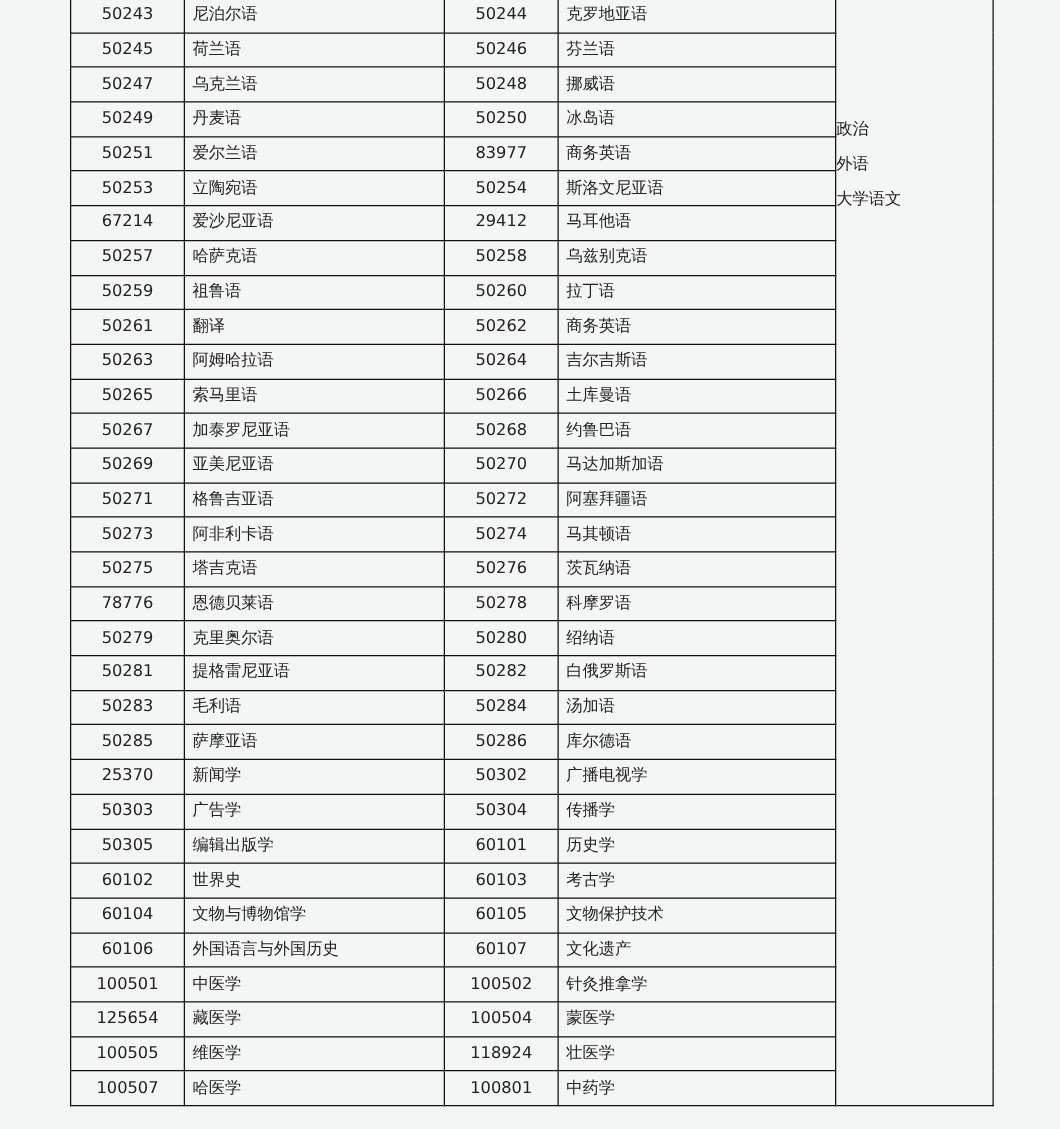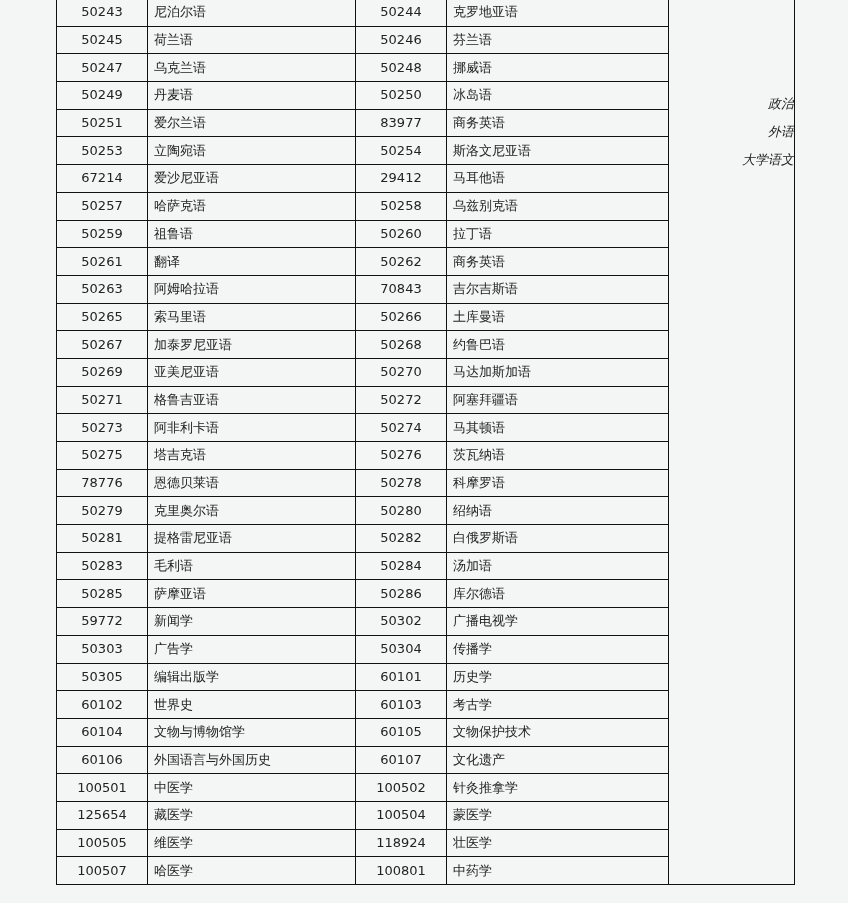--- a/index.html
+++ b/index.html
@@ -31,25 +31,24 @@
       height: 26.7px;
       padding: 0;
       line-height: 16px;
       white-space: nowrap;
       overflow: hidden;
       vertical-align: middle;
     }
     td.code { text-align: center; }
     td.name { text-align: left; padding-left: 6px !important; }
     td.exam {
-      text-align: right;
+      text-align: left;
       vertical-align: top !important;
       padding-top: 91px !important;
       line-height: 27.8px !important;
-      font-style: italic;
     }
     td.exam span { display: block; }
     col.c1 { width: 91px; }
     col.c2 { width: 208px; }
     col.c3 { width: 91px; }
     col.c4 { width: 222px; }
     col.c5 { width: 126px; }
     td.last-col { border-right: 1.4px solid #111; }
   </style>
 </head>
@@ -126,21 +125,21 @@
         </tr>
         <tr>
           <td class="code">50261</td>
           <td class="name">翻译</td>
           <td class="code">50262</td>
           <td class="name">商务英语</td>
         </tr>
         <tr>
           <td class="code">50263</td>
           <td class="name">阿姆哈拉语</td>
-          <td class="code">70843</td>
+          <td class="code">50264</td>
           <td class="name">吉尔吉斯语</td>
         </tr>
         <tr>
           <td class="code">50265</td>
           <td class="name">索马里语</td>
           <td class="code">50266</td>
           <td class="name">土库曼语</td>
         </tr>
         <tr>
           <td class="code">50267</td>
@@ -196,21 +195,21 @@
           <td class="code">50284</td>
           <td class="name">汤加语</td>
         </tr>
         <tr>
           <td class="code">50285</td>
           <td class="name">萨摩亚语</td>
           <td class="code">50286</td>
           <td class="name">库尔德语</td>
         </tr>
         <tr>
-          <td class="code">59772</td>
+          <td class="code">25370</td>
           <td class="name">新闻学</td>
           <td class="code">50302</td>
           <td class="name">广播电视学</td>
         </tr>
         <tr>
           <td class="code">50303</td>
           <td class="name">广告学</td>
           <td class="code">50304</td>
           <td class="name">传播学</td>
         </tr>

